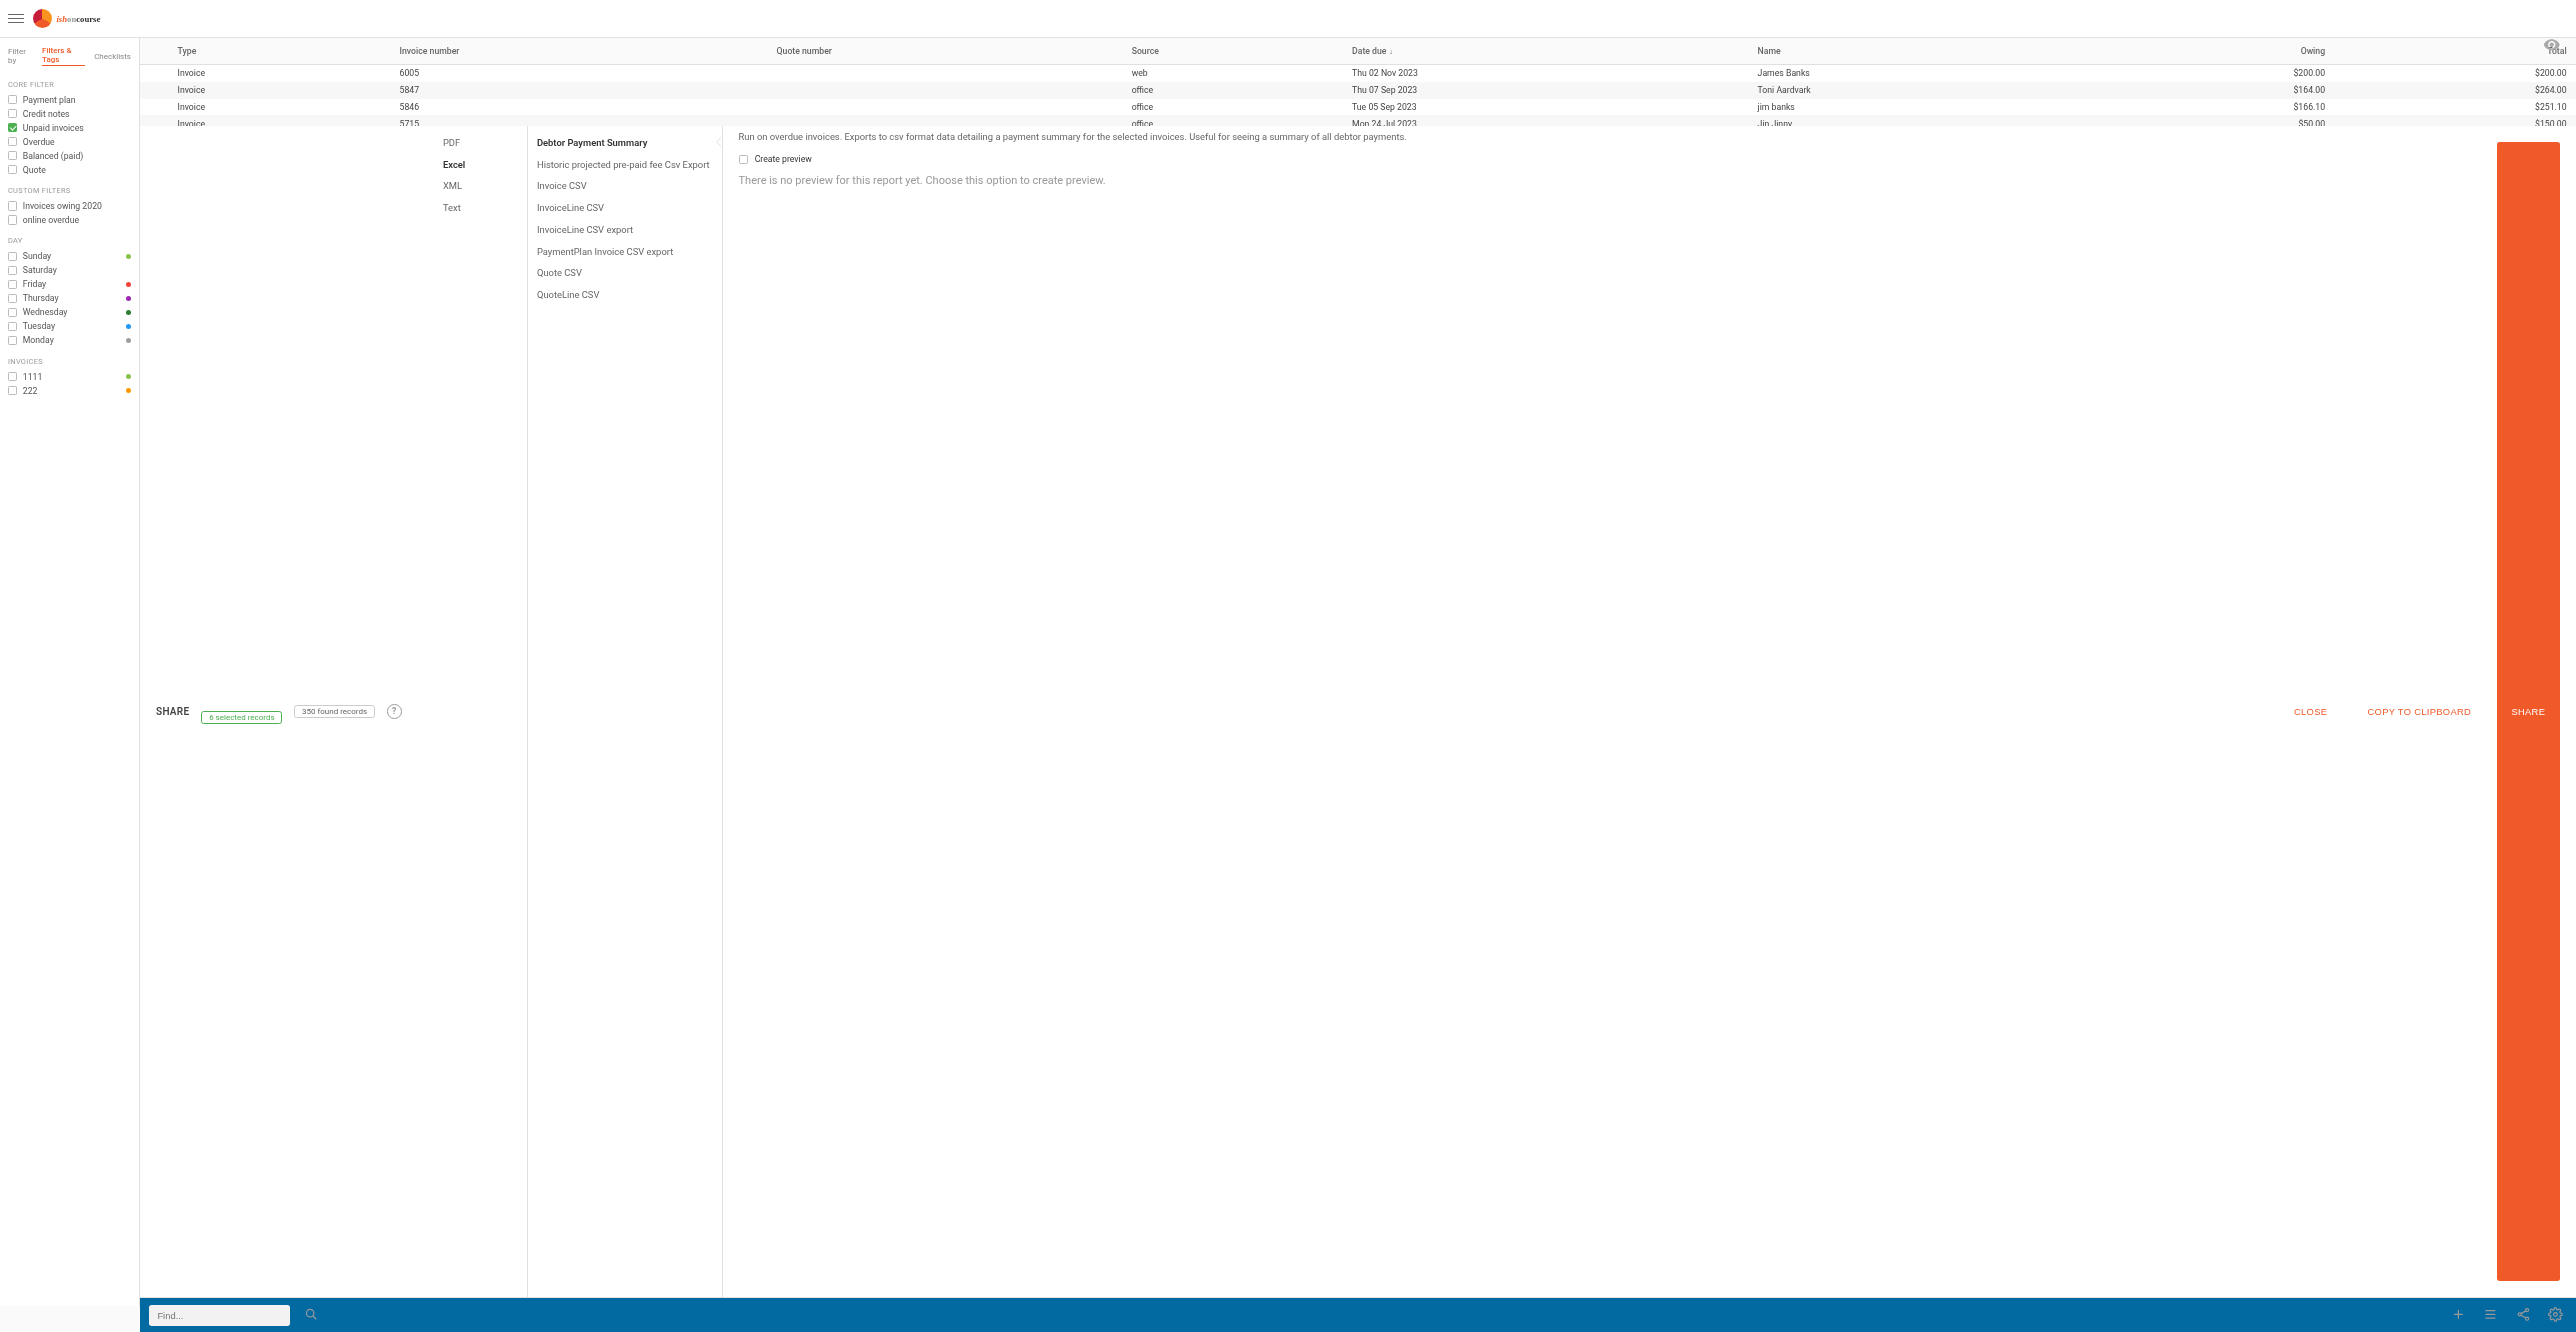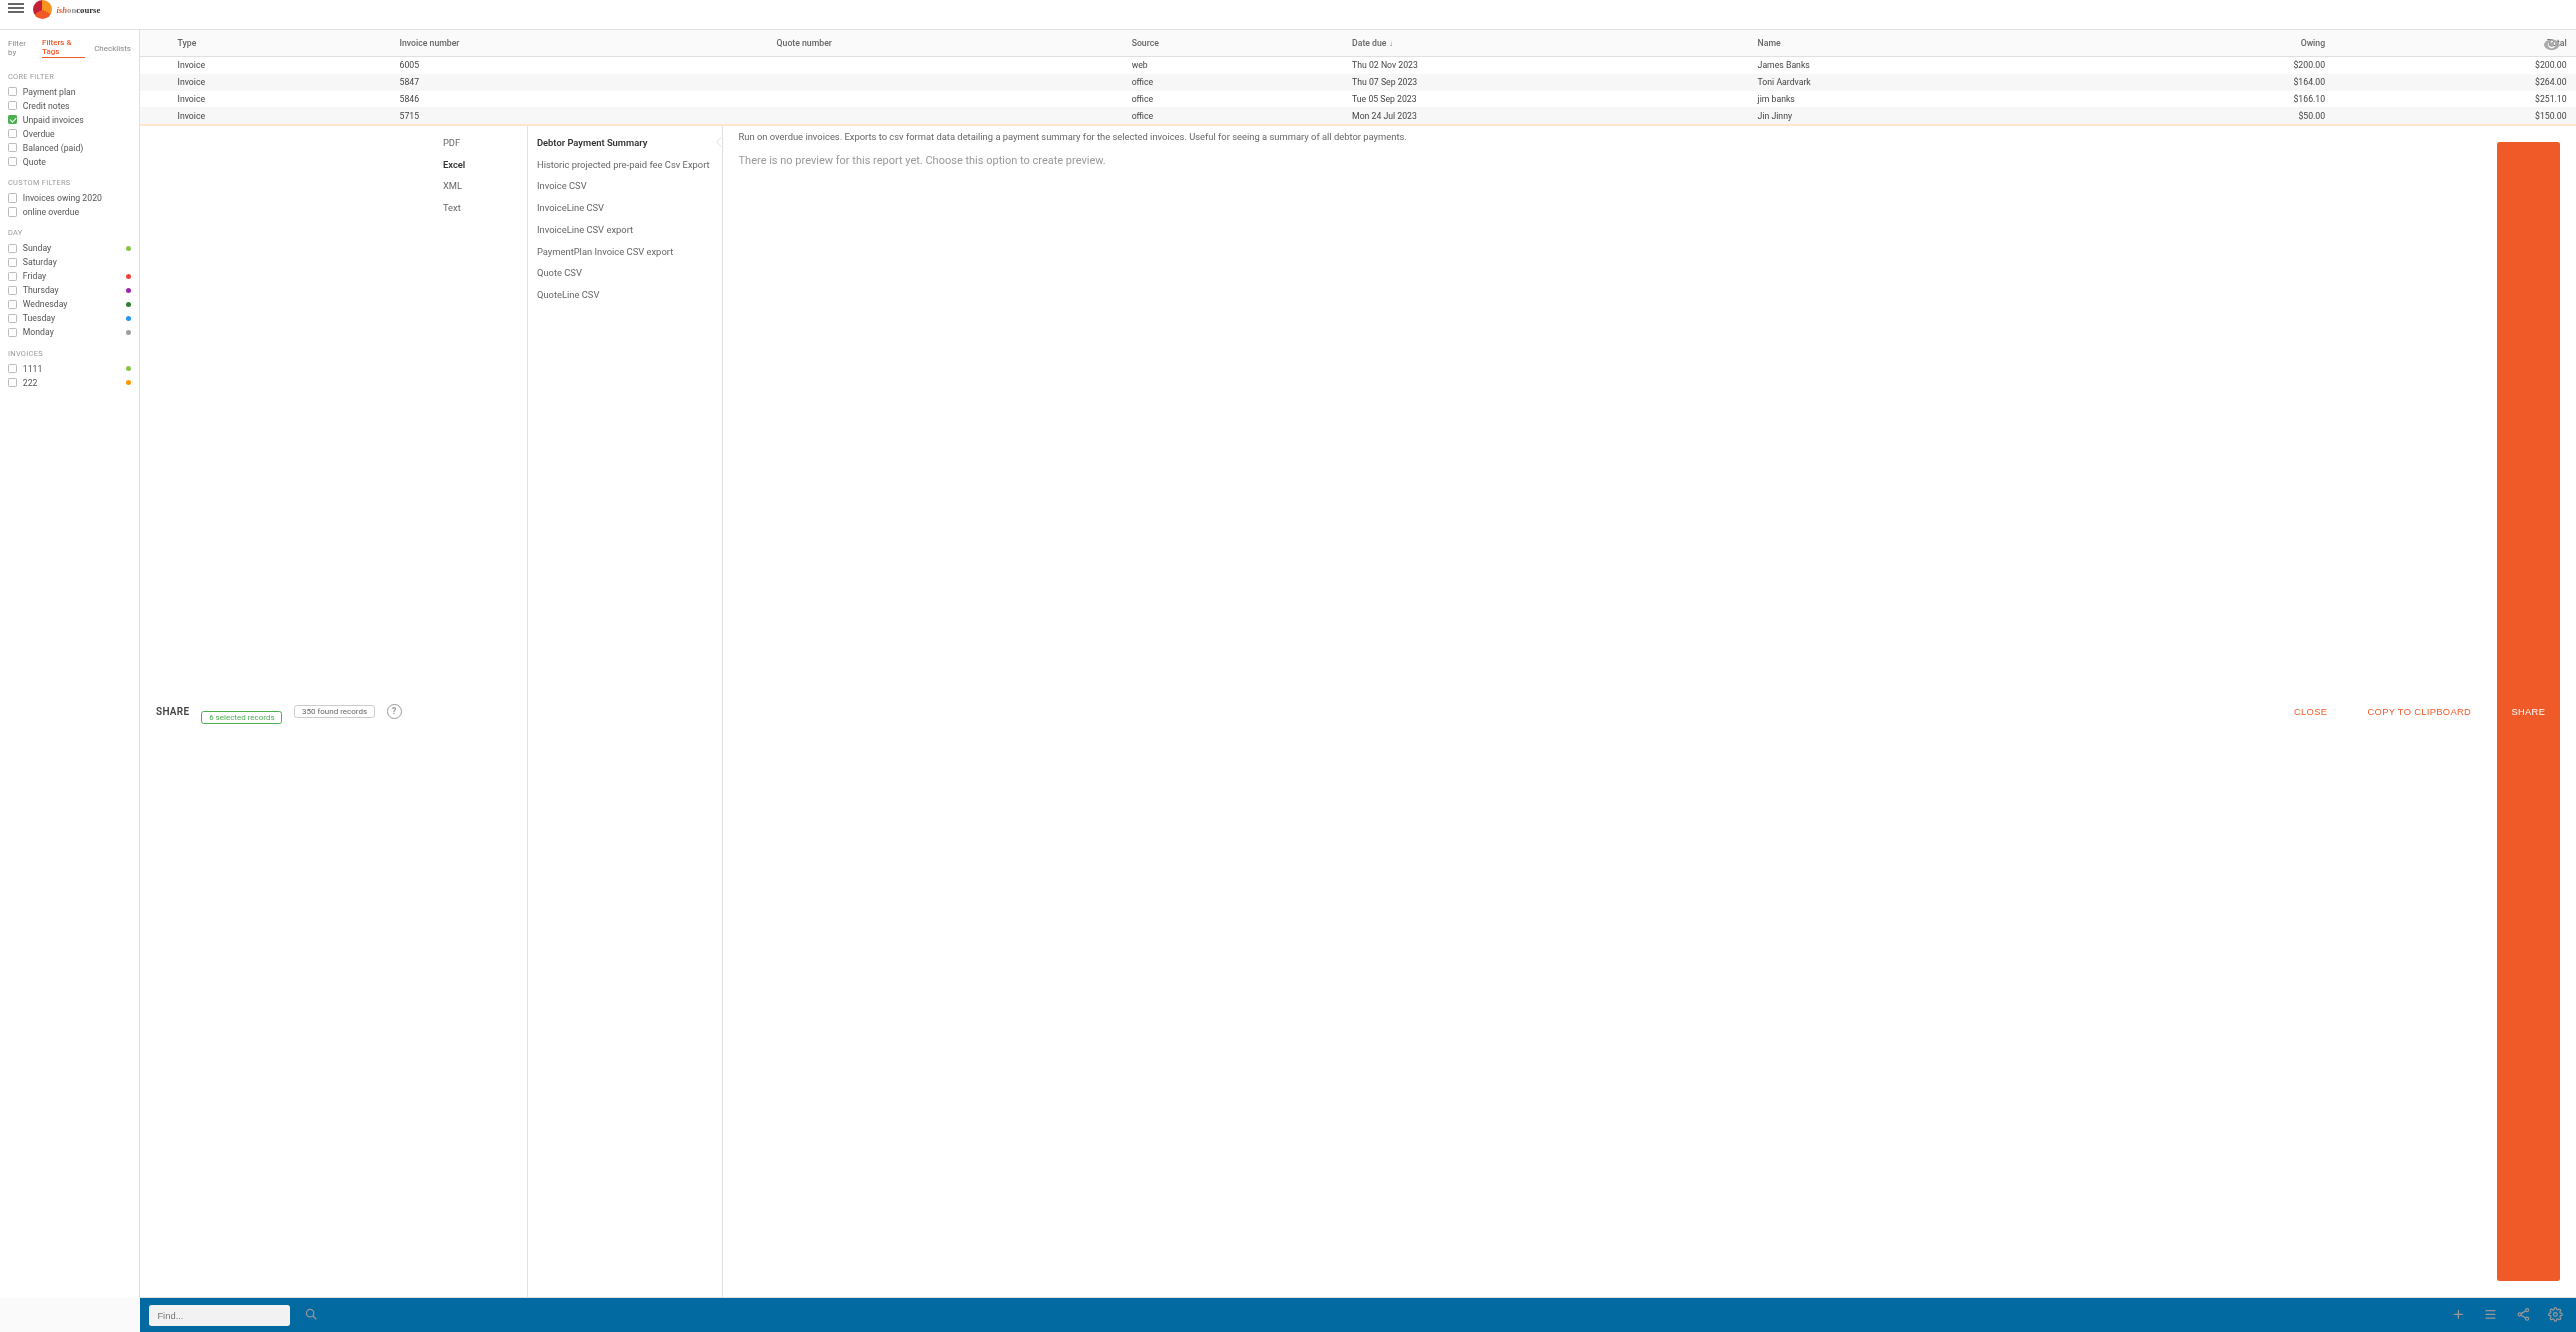--- a/index.html
+++ b/index.html
@@ -9,25 +9,25 @@
       background: #fafafa;
       color: #333;
       overflow: hidden;
       width: 2576px;
       height: 1333px;
       position: relative;
     }
 
     
     .topbar {
-      height: 30px;
+      height: 38px;
       background: #fff;
       border-bottom: 0.7px solid #e0e0e0;
       display: flex;
-      align-items: flex-start;
+      align-items: center;
       padding: 0 8px;
       position: relative;
       z-index: 10;
     }
     .hamburger {
       width: 16px; height: 16px;
       cursor: pointer;
       display: flex; flex-direction: column; justify-content: center; gap: 2.7px;
       margin-right: 9.4px;
     }
@@ -580,20 +580,24 @@
         <div class="list-item">Historic projected pre-paid fee Csv Export</div>
         <div class="list-item">Invoice CSV</div>
         <div class="list-item">InvoiceLine CSV</div>
         <div class="list-item">InvoiceLine CSV export</div>
         <div class="list-item">PaymentPlan Invoice CSV export</div>
         <div class="list-item">Quote CSV</div>
         <div class="list-item">QuoteLine CSV</div>
       </div>
     <div class="detail-panel">
       <p class="detail-desc">Run on overdue invoices. Exports to csv format data detailing a payment summary for the selected invoices. Useful for seeing a summary of all debtor payments.</p>
+      <div class="detail-check-row">
+        <div class="checkbox"></div>
+        <span>Create preview</span>
+      </div>
       <p class="detail-note">There is no preview for this report yet. Choose this option to create preview.</p>
     </div>
   </div>
   <div class="modal-footer">
     <button class="btn btn-text">CLOSE</button>
     <button class="btn btn-text">COPY TO CLIPBOARD</button>
     <button class="btn btn-primary">SHARE</button>
   </div>
 </div>
 

